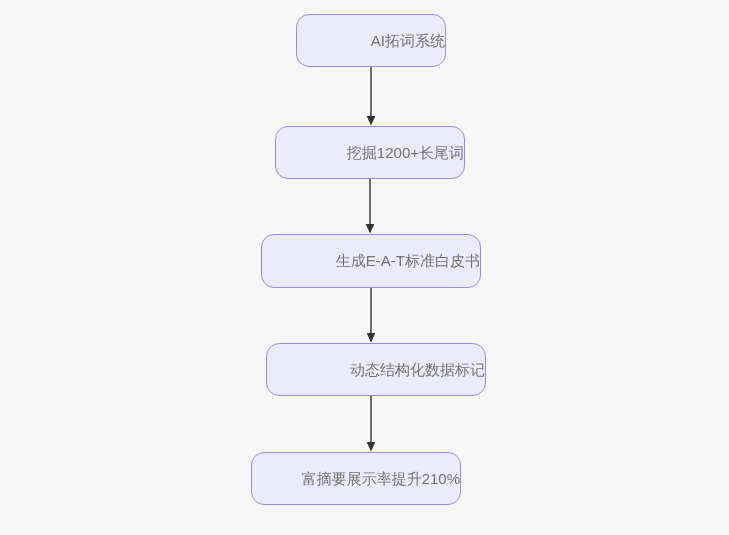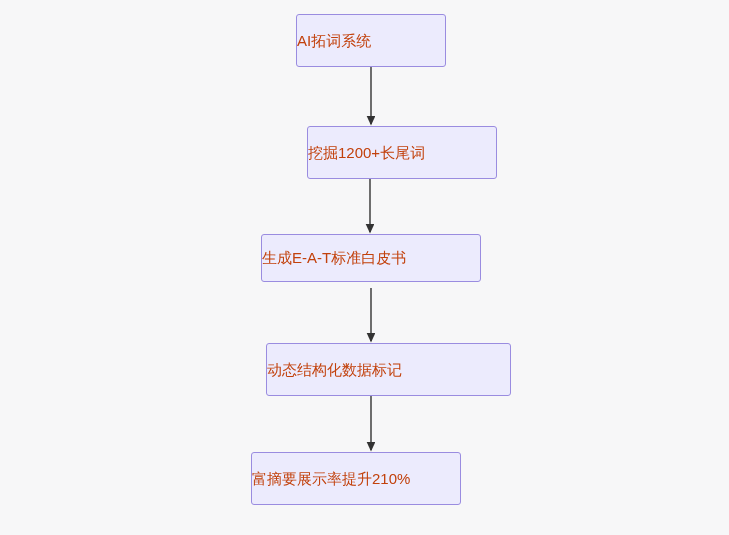--- a/index.html
+++ b/index.html
@@ -16,25 +16,25 @@
   #flow {
     position: relative;
     width: 729px;
     height: 535px;
   }
   .node {
     position: absolute;
     box-sizing: border-box;
     display: flex;
     align-items: center;
-    justify-content: flex-start;
+    justify-content: flex-end;
     background: #ecebfd;
     border: 1px solid #9a8ce0;
-    border-radius: 3px;
-    color: #c2410c;
+    border-radius: 13px;
+    color: #737373;
     font-size: 15px;
     line-height: 1.2;
     white-space: nowrap;
   }
   .arrow-svg {
     position: absolute;
     left: 0;
     top: 0;
     width: 729px;
     height: 535px;
@@ -55,26 +55,26 @@
         <line x1="371" y1="67" x2="371" y2="124" stroke="#333333" stroke-width="1.4" marker-end="url(#arrowhead)"></line>
         <line x1="370" y1="179" x2="370" y2="232" stroke="#333333" stroke-width="1.4" marker-end="url(#arrowhead)"></line>
         <line x1="371" y1="288" x2="371" y2="341" stroke="#333333" stroke-width="1.4" marker-end="url(#arrowhead)"></line>
         <line x1="371" y1="396" x2="371" y2="450" stroke="#333333" stroke-width="1.4" marker-end="url(#arrowhead)"></line>
       </g>
   </svg>
   <div id="nodes-group">
       <div class="node" style="left: 296px; top: 14px; width: 150px; height: 53px; background: rgb(236, 235, 253); border-color: rgb(154, 140, 224);">
         <span>AI拓词系统</span>
       </div>
-      <div class="node" style="left: 275px; top: 126px; width: 190px; height: 53px; background: rgb(236, 235, 253); border-color: rgb(154, 140, 224); margin-left: 32px;">
+      <div class="node" style="left: 275px; top: 126px; width: 190px; height: 53px; background: rgb(236, 235, 253); border-color: rgb(154, 140, 224);">
         <span>挖掘1200+长尾词</span>
       </div>
-      <div class="node" style="left: 261px; top: 234px; width: 220px; height: 48px; background: rgb(236, 235, 253); border-color: rgb(154, 140, 224);">
+      <div class="node" style="left: 261px; top: 234px; width: 220px; height: 54px; background: rgb(236, 235, 253); border-color: rgb(154, 140, 224);">
         <span>生成E-A-T标准白皮书</span>
       </div>
-      <div class="node" style="left: 266px; top: 343px; width: 245px; height: 53px; background: rgb(236, 235, 253); border-color: rgb(154, 140, 224);">
+      <div class="node" style="left: 266px; top: 343px; width: 220px; height: 53px; background: rgb(236, 235, 253); border-color: rgb(154, 140, 224);">
         <span>动态结构化数据标记</span>
       </div>
       <div class="node" style="left: 251px; top: 452px; width: 210px; height: 53px; background: rgb(236, 235, 253); border-color: rgb(154, 140, 224);">
         <span>富摘要展示率提升210%</span>
       </div>
     </div>
 </div>
 
 </body></html>

